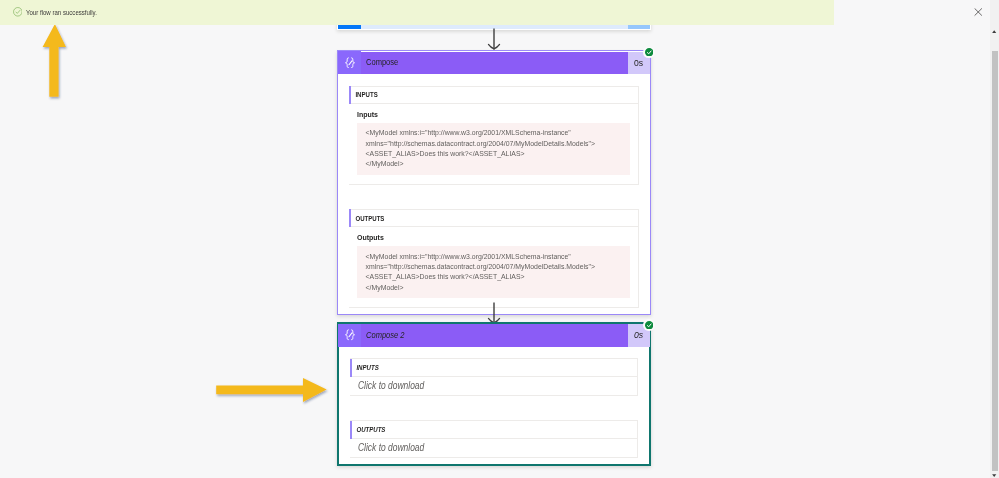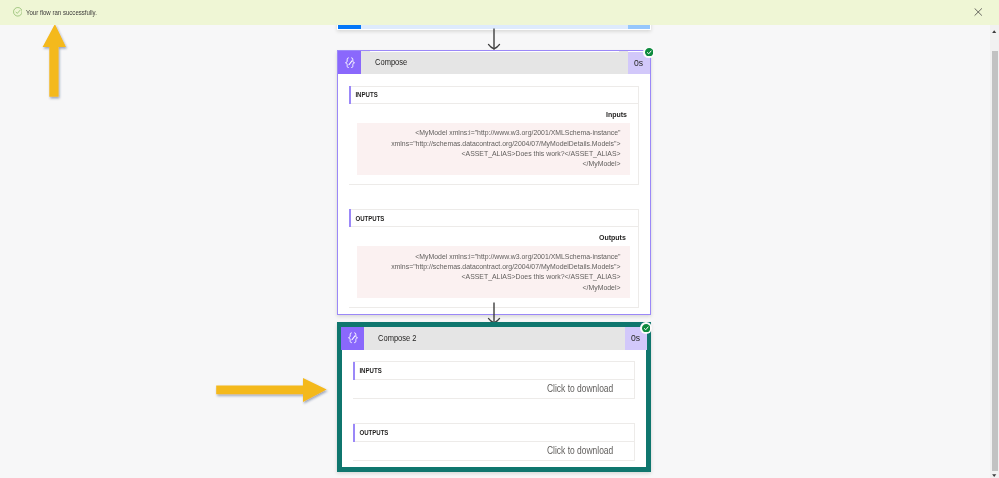--- a/index.html
+++ b/index.html
@@ -8,21 +8,21 @@
   body{
     width:999px;height:478px;overflow:hidden;position:relative;
     background:#f7f7f8;
     font-family:"Liberation Sans", sans-serif;
     -webkit-font-smoothing:antialiased;
   }
   #root{position:absolute;inset:0;}
 
   
   .banner{
-    position:absolute;left:0;top:0;width:999px;height:25px;
+    position:absolute;left:0;top:0;width:834px;height:25px;
     background:#eff6d5;z-index:40;
   }
   .banner-check{position:absolute;left:12.7px;top:7.3px;width:9.6px;height:9.6px;line-height:0;}
   .banner-text{
     position:absolute;left:26px;top:6.5px;
     font-size:7.2px;color:#3b3a39;line-height:11px;letter-spacing:0;
     transform:scaleX(0.845);transform-origin:left top;white-space:nowrap;
   }
   .banner-close{
     position:absolute;left:974px;top:8px;width:9px;height:9px;cursor:pointer;line-height:0;
@@ -48,30 +48,30 @@
   .connector svg{display:block;}
 
   
   .card{
     position:absolute;left:337px;width:313.5px;
     background:#ffffff;
     border:1.5px solid #9b88f8;
     box-sizing:border-box;
     box-shadow:0 0.3px 0.9px rgba(40,40,20,.12),0 1.6px 3.6px rgba(40,40,20,.16);
   }
-  .card-plain{border:5px solid #0f766e;}
+  .card-plain{border:2px solid #0f766e;font-style:italic;}
   .card-plain .card-header{margin:0 -1px 0 -1px;}
   .card-plain .card-title,.card-plain .card-dur{box-shadow:none;}
-  .card-header{position:relative;height:23px;background:#e5e5e5;display:flex;align-items:stretch;gap:9px;}
+  .card-header{position:relative;height:23px;background:#8b5cf6;display:flex;align-items:stretch;}
   .card-icon{width:23px;background:#8a68fc;display:flex;align-items:center;justify-content:center;flex:0 0 23px;}
   .card-title{flex:1 1 auto;display:flex;align-items:center;padding-left:5px;font-size:8.2px;color:#252423;box-shadow:inset 0 1px 0 #ffffff;}
   .card-title > span{display:inline-block;transform:scaleX(0.92);transform-origin:left center;white-space:nowrap;}
   .card-dur{flex:0 0 22px;background:#d2c8fa;display:flex;align-items:center;justify-content:flex-start;padding-left:6.6px;font-size:8.6px;color:#252423;box-shadow:inset 0 1px 0 #ffffff;}
   .card-badge{position:absolute;right:-5.4px;top:-4.5px;width:11.6px;height:11.6px;border-radius:50%;background:#fbfbfb;display:flex;align-items:center;justify-content:center;line-height:0;}
-  .card-body{padding:11.5px 10.5px 6px 11px;text-align:right;}
+  .card-body{padding:11.5px 10.5px 6px 11px;}
 
   
   .section{border:1px solid #edebe9;border-left:none;background:#fff;margin-bottom:0;position:relative;}
   .section + .section{margin-top:24px;}
   .sec-head{height:17.5px;display:flex;align-items:center;border-bottom:1px solid #edebe9;position:relative;background:#fff;}
   .sec-accent{position:absolute;left:0;top:-0.5px;bottom:-1px;width:1.9px;background:#9b88f8;}
   .sec-head-label{padding-left:8px;font-size:7.6px;font-weight:bold;color:#201f1e;letter-spacing:0;
     transform:scaleX(0.80);transform-origin:left center;white-space:nowrap;}
   .sec-body{padding:5.5px 8.5px 9px 7.6px;}
   .sec-sub{font-size:8px;line-height:10px;font-weight:bold;color:#201f1e;margin:0 0 3.3px 0;}

